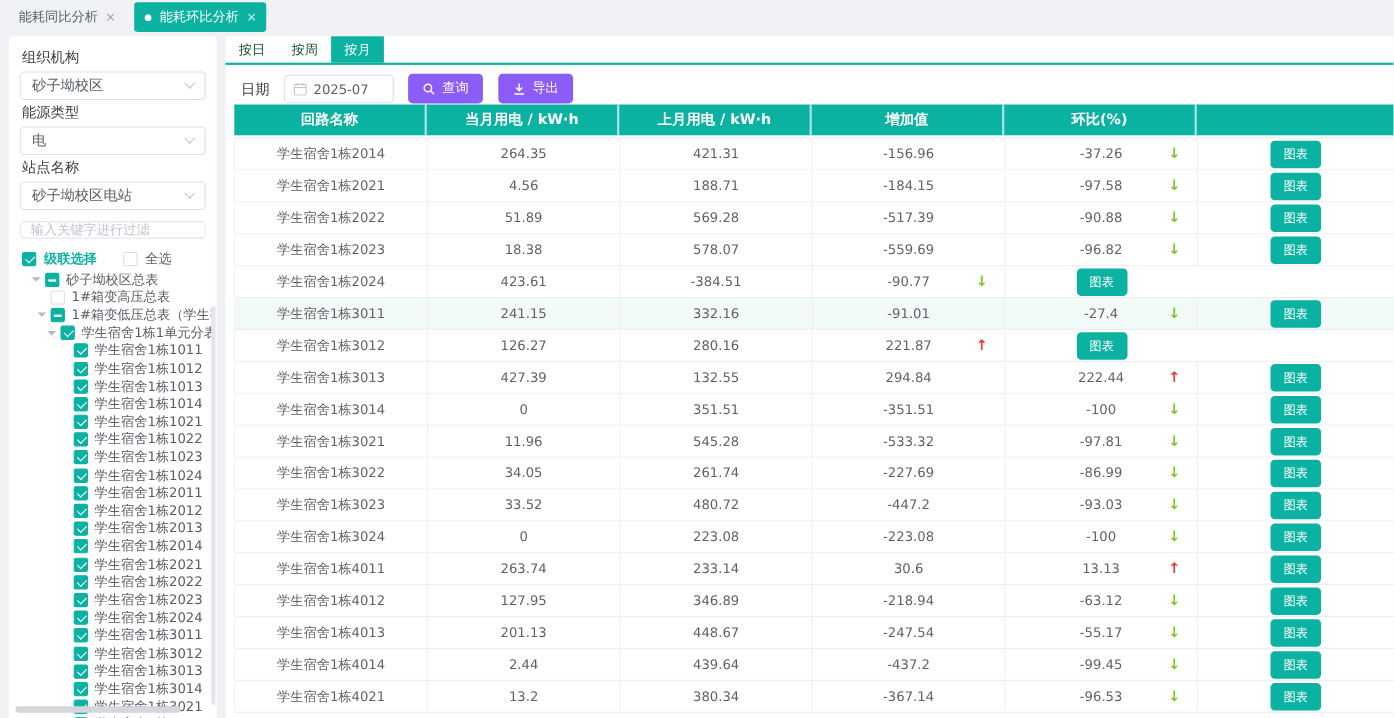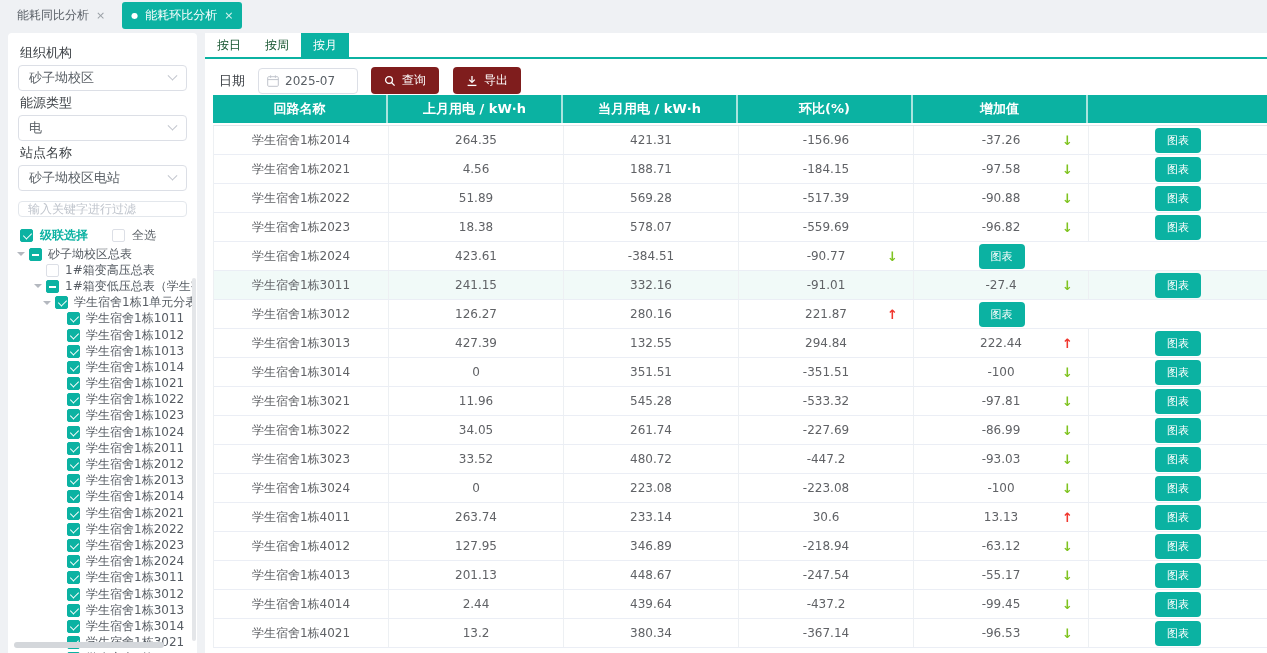--- a/index.html
+++ b/index.html
@@ -41,21 +41,21 @@
     transform:rotate(45deg); }
   .cb.half::after { content:""; position:absolute; left:2px; top:5px;
     width:7px; height:2px; background:#fff; }
   .cascade-lb { color:#0bb2a2; font-weight:bold; margin-left:7px; }
   .selall-lb { color:#5a6066; margin-left:7px; }
   .gap2 { width:24px; }
   
   .treewrap { position:absolute; left:0; right:2px; top:213px; bottom:0; overflow:hidden; }
   .tree { list-style:none; }
   .tnode { display:flex; align-items:center; height:16.2px; cursor:pointer; white-space:nowrap; }
-  .tnode.lv0 { padding-left:8px; } .tnode.lv1 { padding-left:25px; }
+  .tnode.lv0 { padding-left:20px; } .tnode.lv1 { padding-left:25px; }
   .tnode.lv2 { padding-left:34px; } .tnode.lv3 { padding-left:46px; }
   .caret { width:10px; height:16px; flex:none; position:relative; margin-right:3px; }
   .caret.expand::after { content:""; position:absolute; left:1px; top:6px; width:0; height:0;
     border-left:4px solid transparent; border-right:4px solid transparent;
     border-top:4.5px solid #b4b8bf; }
   .tnode .cb { margin-right:6px; }
   .tlabel { font-size:12px; color:#565c63; }
   .vscroll { position:absolute; right:1px; top:245px; bottom:12px; width:4px;
     background:#e4e6e9; border-radius:2px; }
   .hscroll { position:absolute; left:6px; bottom:5px; width:150px; height:6px;
@@ -64,21 +64,21 @@
   .main { position:absolute; left:205px; top:33px; right:0; bottom:0; background:#fff; }
   .ptabs { display:flex; height:26px; border-bottom:2px solid #0bb2a2; }
   .ptab { min-width:43px; padding:0 12px; display:flex; align-items:center;
     justify-content:center; font-size:12px; color:#14532d; cursor:pointer; }
   .ptab.active { background:#0bb2a2; color:#fff; }
   .toolbar { display:flex; align-items:center; margin:8px 0 0 14px; height:27px; gap:13px; }
   .dlabel { font-size:13px; color:#3c4045; }
   .dateinput { width:100px; height:26px; border:1px solid #dcdfe6; border-radius:4px;
     display:flex; align-items:center; padding:0 8px; gap:6px; cursor:pointer; }
   .dateinput .dval { font-size:12px; color:#5a6066; }
-  .btn { height:27px; background:#7f1d1d; color:#fff; border:none; border-radius:4px;
+  .btn { height:27px; background:#8b5cf6; color:#fff; border:none; border-radius:4px;
     display:flex; align-items:center; gap:6px; padding:0 13px; font-size:12px;
     cursor:pointer; font-family:inherit; }
   .btn + .btn { margin-left:1px; }
   
   .tablewrap { position:absolute; left:8px; right:0; top:62px; bottom:0; }
   .thead { display:grid; grid-template-columns:175px 175px 175px 175px 175px 1fr;
     height:28px; background:#0bb2a2; }
   .th { display:flex; align-items:center; justify-content:center; color:#fff;
     font-size:13px; font-weight:bold; border-right:2px solid rgba(255,255,255,.65); }
   .th:last-child { border-right:none; }
@@ -355,24 +355,24 @@
         <polyline points="3.2,4.6 6,7.4 8.8,4.6" fill="none" stroke="#fff" stroke-width="1.3"></polyline>
         <line x1="1.6" y1="10.4" x2="10.4" y2="10.4" stroke="#fff" stroke-width="1.3"></line>
       </svg>
       <span>导出</span>
     </button>
   </div>
 
   <div class="tablewrap">
     <div class="thead">
       <div class="th">回路名称</div>
+      <div class="th">当月用电 / kW·h</div>
       <div class="th">上月用电 / kW·h</div>
-      <div class="th">当月用电 / kW·h</div>
+      <div class="th">增加值</div>
       <div class="th">环比(%)</div>
-      <div class="th">增加值</div>
       <div class="th"></div>
     </div>
     <div class="tbody">
 
         <div class="trow">
           <div class="td">学生宿舍1栋2014</div>
           <div class="td">264.35</div>
           <div class="td">421.31</div>
           <div class="td">-156.96</div>
           <div class="td ratio">

